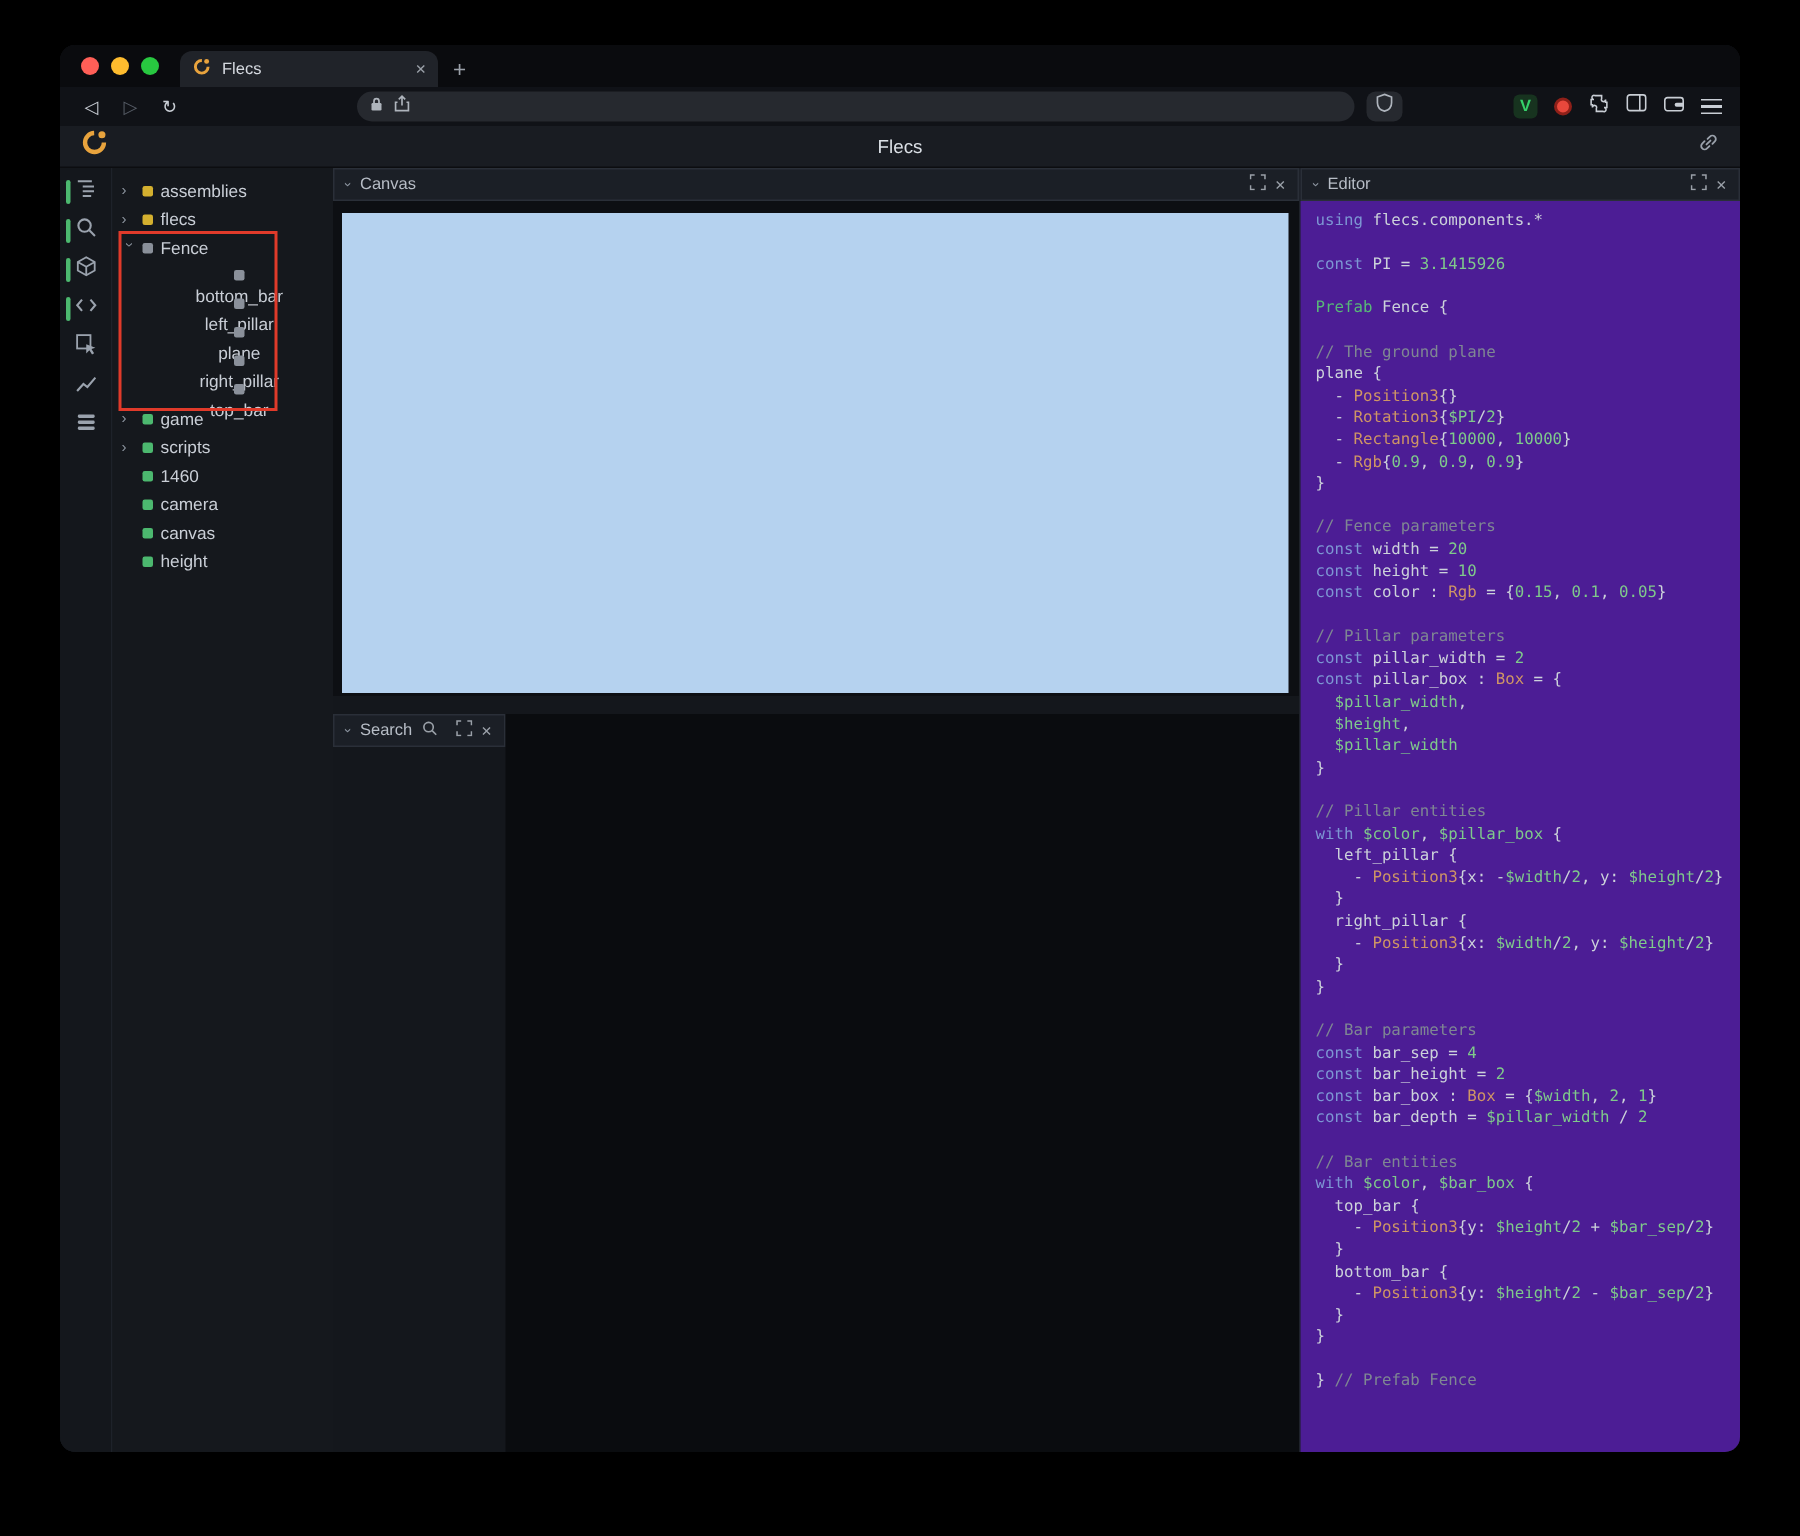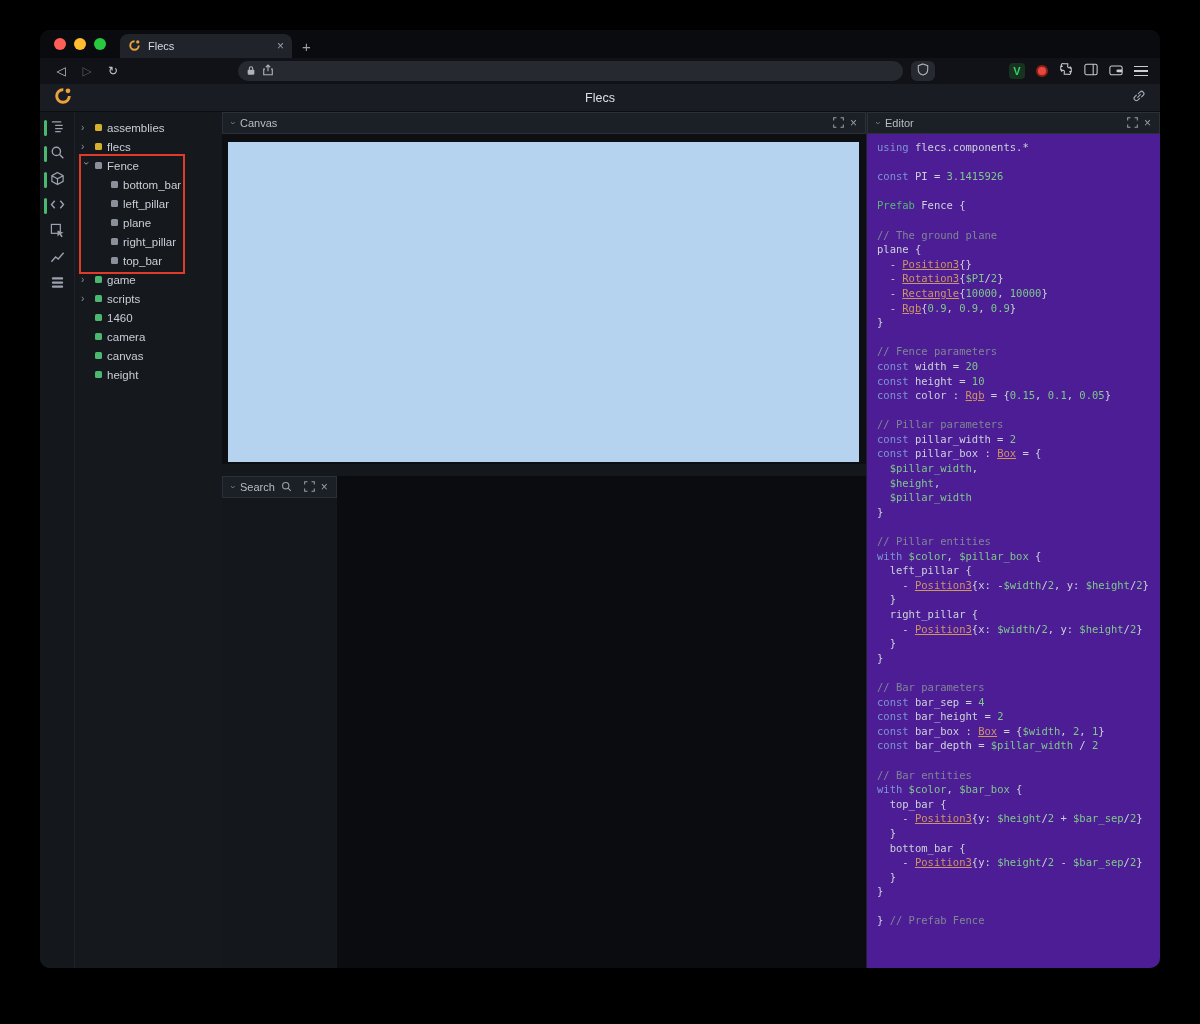--- a/index.html
+++ b/index.html
@@ -46,21 +46,21 @@
   .rail { width:35px; background:#14171c; border-right:1px solid #1e222a;
     display:flex; flex-direction:column; align-items:center; padding-top:8px; gap:10px; flex:0 0 auto; }
   .rail-item { position:relative; width:100%; height:16px; display:flex; align-items:center; justify-content:center; }
   .rail-item .accent { position:absolute; left:4px; top:0; width:3px; height:16px; border-radius:2px;
     background:var(--accent-green,#4cb86f); }
   .rail-item svg { width:15px; height:15px; }
 
   .treepanel { width:147px; background:#15181d; position:relative; padding-top:6px; flex:0 0 auto; }
   .trow { height:19px; display:flex; align-items:center; gap:5px; padding-left:6px;
     font-size:11.5px; color:#c9ced6; white-space:nowrap; }
-  .trow.child { padding-left:22px; }
+  .trow.child { padding-left:22px;flex-direction:column; }
   .arrow { width:9px; color:#8b939e; font-size:10px; line-height:1; display:inline-block; }
   .arrow.exp { transform:rotate(90deg); }
   .sq { width:7px; height:7px; border-radius:1.5px; flex:0 0 auto; }
   .sq.yellow{ background:var(--accent-yellow,#d4b02f); }
   .sq.grey{ background:var(--entity-grey,#8a909a); }
   .sq.green{ background:var(--accent-green,#4cb86f); }
   .annobox { position:absolute; left:4px; top:42px; width:106px; height:120px;
     border:2px solid var(--annotation-red,#e03a2a); pointer-events:none; }
 
   .center { flex:1; display:flex; flex-direction:column; min-width:0; background:#14171c; }
@@ -81,21 +81,21 @@
   .search-panel { flex:1; display:flex; flex-direction:row; min-height:0; }
   .search-body { flex:1; background:#0a0c0f; }
   .mag { width:10px; height:10px; }
 
   .editorpanel { width:294px; display:flex; flex-direction:column; flex:0 0 auto;
     border-left:1px solid #1e222a; }
   .editor-body { flex:1; background:#4c1d95; padding:6px 6px 18px 10px; overflow:hidden; }
   .code { font-family:"DejaVu Sans Mono", monospace; font-size:10.5px; line-height:14.6px; white-space:pre; }
   .code .p{ color:var(--code-plain,#ccd2da); }
   .code .k{ color:var(--code-keyword,#7d96d3); }
-  .code .t{ color:var(--code-type,#cf9565);text-decoration:underline; }
+  .code .t{ color:var(--code-type,#cf9565); }
   .code .n{ color:var(--code-number,#7fc98b); }
   .code .v{ color:var(--code-var,#7fc98b); }
   .code .c{ color:var(--code-comment,#7f8793); }
   .code .g{ color:var(--code-prefab,#58b878); }
 </style>
 </head>
 <body>
 
 <div class="window">
 

